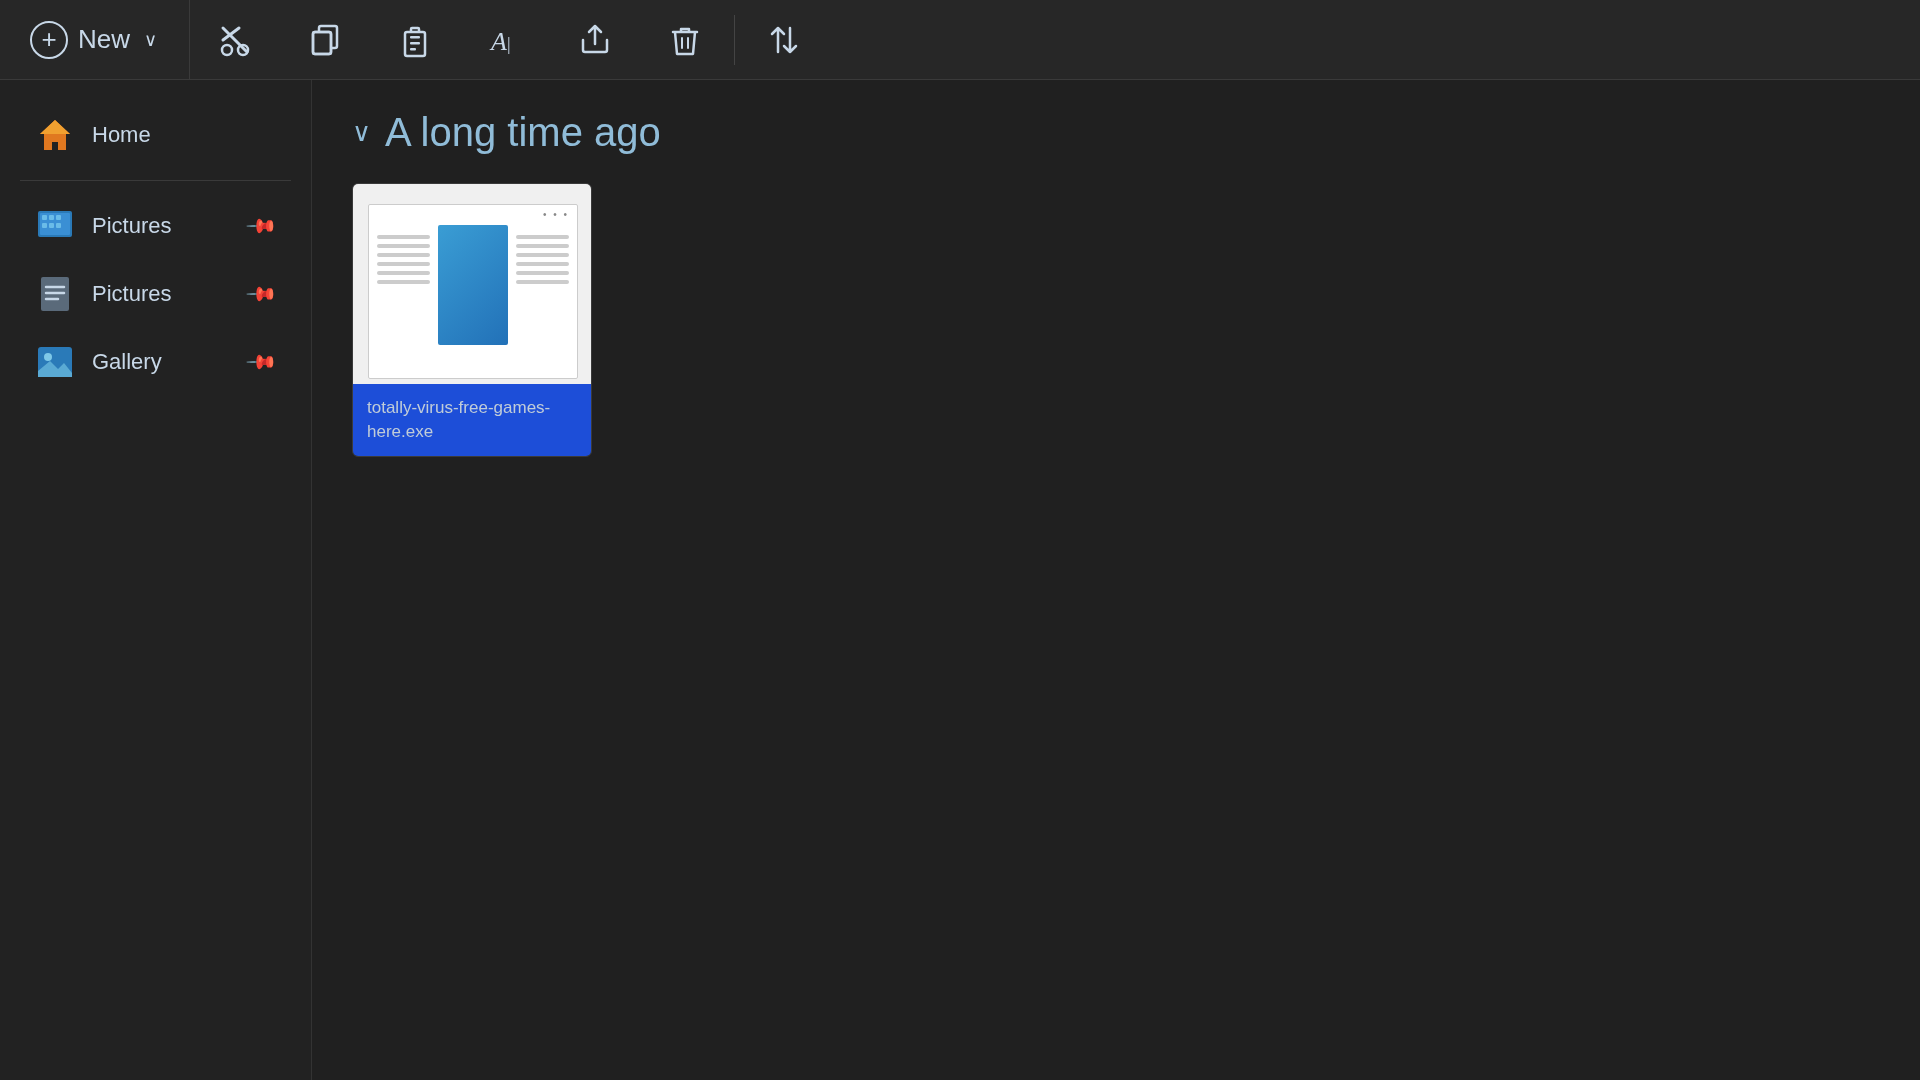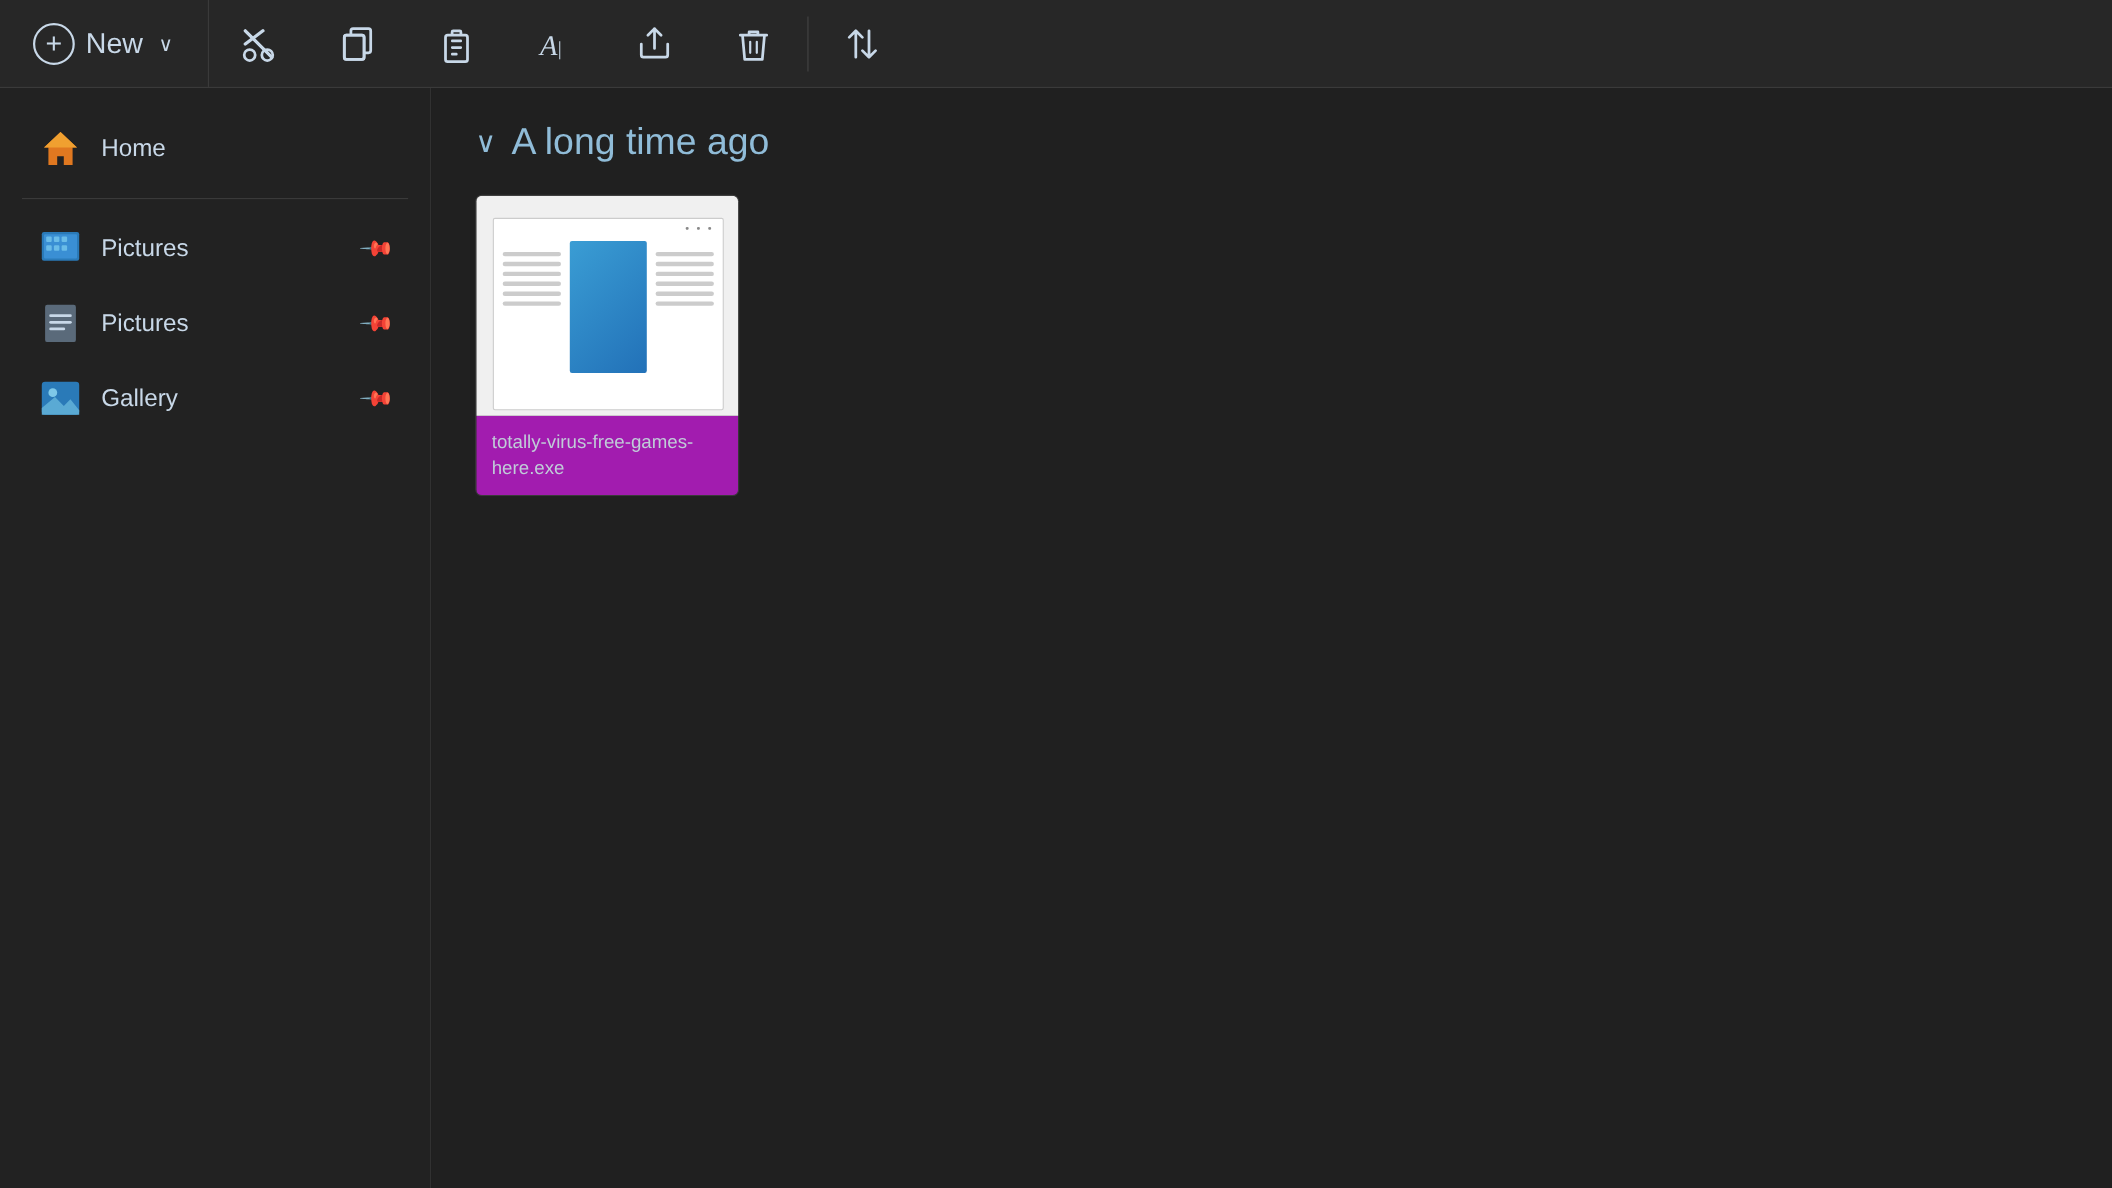--- a/index.html
+++ b/index.html
@@ -84,21 +84,21 @@
     }
 
     
     .main-layout {
       display: flex;
       height: calc(1080px - 80px);
     }
 
     
     .sidebar {
-      width: 392px;
+      width: 312px;
       background-color: #222222;
       padding: 20px 0;
       border-right: 1px solid #333;
       flex-shrink: 0;
     }
 
     .sidebar-item {
       display: flex;
       align-items: center;
       gap: 18px;
@@ -181,21 +181,21 @@
     }
 
     .section-header {
       display: flex;
       align-items: center;
       gap: 14px;
       margin-bottom: 28px;
     }
 
     .section-title {
-      font-size: 34px;
+      font-size: 40px;
       color: #90bcd8;
       font-weight: 300;
     }
 
     .chevron-down {
       font-size: 26px;
       color: #90bcd8;
     }
 
     .files-grid {
@@ -274,21 +274,21 @@
     .thumbnail-lines-right {
       display: flex;
       flex-direction: column;
       gap: 5px;
       margin-top: 20px;
       flex: 1;
     }
 
     .file-info {
       padding: 12px 14px;
-      background: #a21caf;
+      background: #1d4ed8;
     }
 
     .file-name {
       font-size: 17px;
       color: #c0ccd8;
       line-height: 1.4;
       word-break: break-word;
     }
   </style>
 </head>

